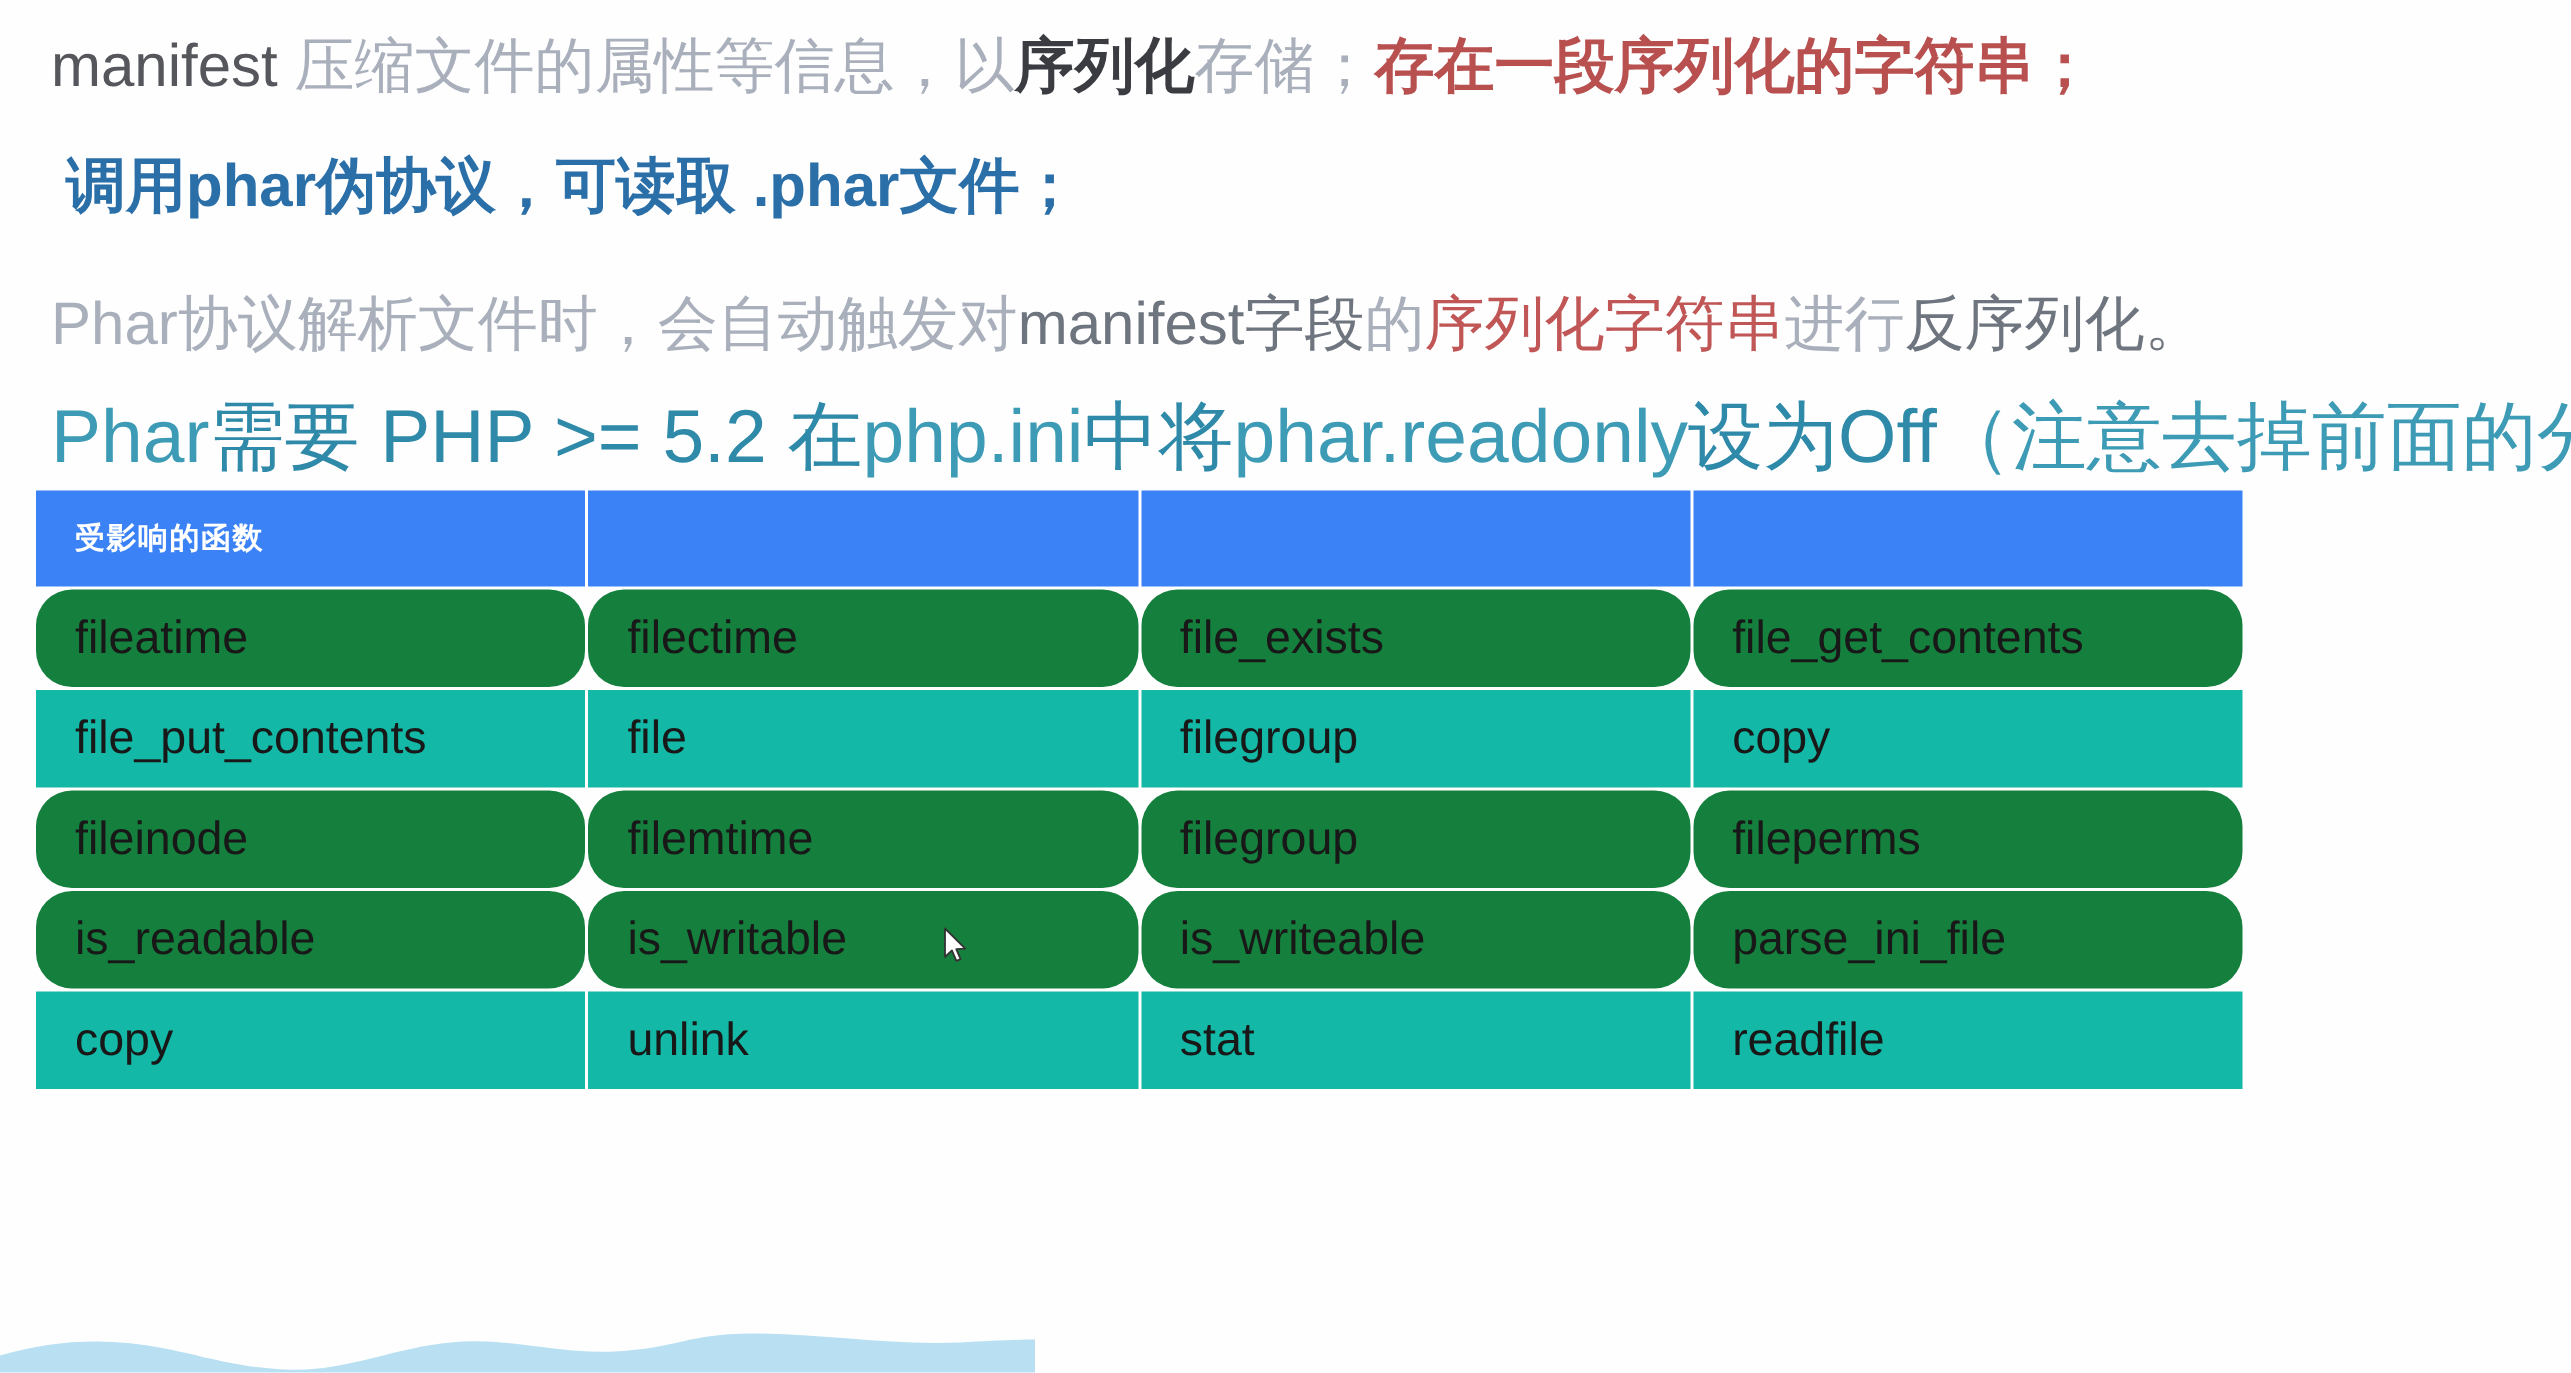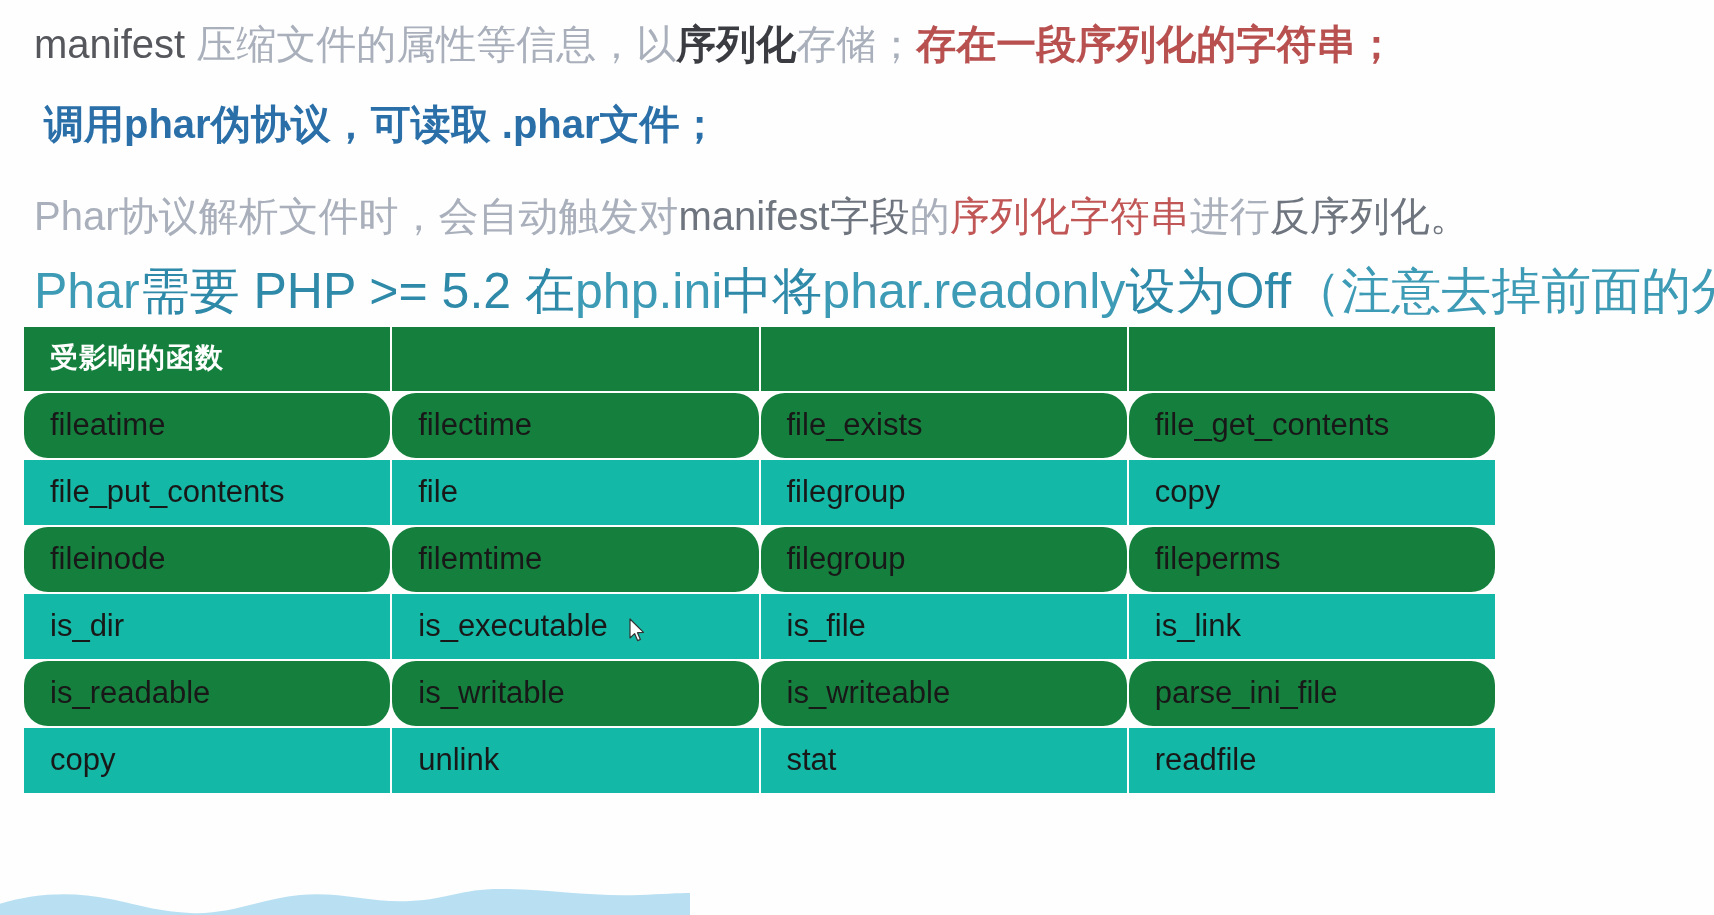--- a/index.html
+++ b/index.html
@@ -71,23 +71,23 @@
   .fn-table {
     position: absolute;
     left: 22px;
     top: 325px;
     width: 1475px;
     border-collapse: separate;
     border-spacing: 2px;
     table-layout: fixed;
   }
   .fn-table th {
-    background: #15803d;
+    background: #3b82f6;
     color: #ffffff;
-    font-size: 28px;
+    font-size: 20px;
     font-weight: 700;
     text-align: left;
     padding: 10px 0 12px 26px;
     height: 42px;
     letter-spacing: 1px;
   }
   .fn-table td {
     font-size: 31px;
     color: #181818;
     font-weight: 400;
@@ -165,26 +165,20 @@
         <td>file</td>
         <td>filegroup</td>
         <td>copy</td>
       </tr>
       <tr class="row-odd">
         <td>fileinode</td>
         <td>filemtime</td>
         <td>filegroup</td>
         <td>fileperms</td>
       </tr>
-      <tr class="row-even">
-        <td>is_dir</td>
-        <td>is_executable</td>
-        <td>is_file</td>
-        <td>is_link</td>
-      </tr>
       <tr class="row-odd">
         <td>is_readable</td>
         <td>is_writable</td>
         <td>is_writeable</td>
         <td>parse_ini_file</td>
       </tr>
       <tr class="row-even">
         <td>copy</td>
         <td>unlink</td>
         <td>stat</td>

